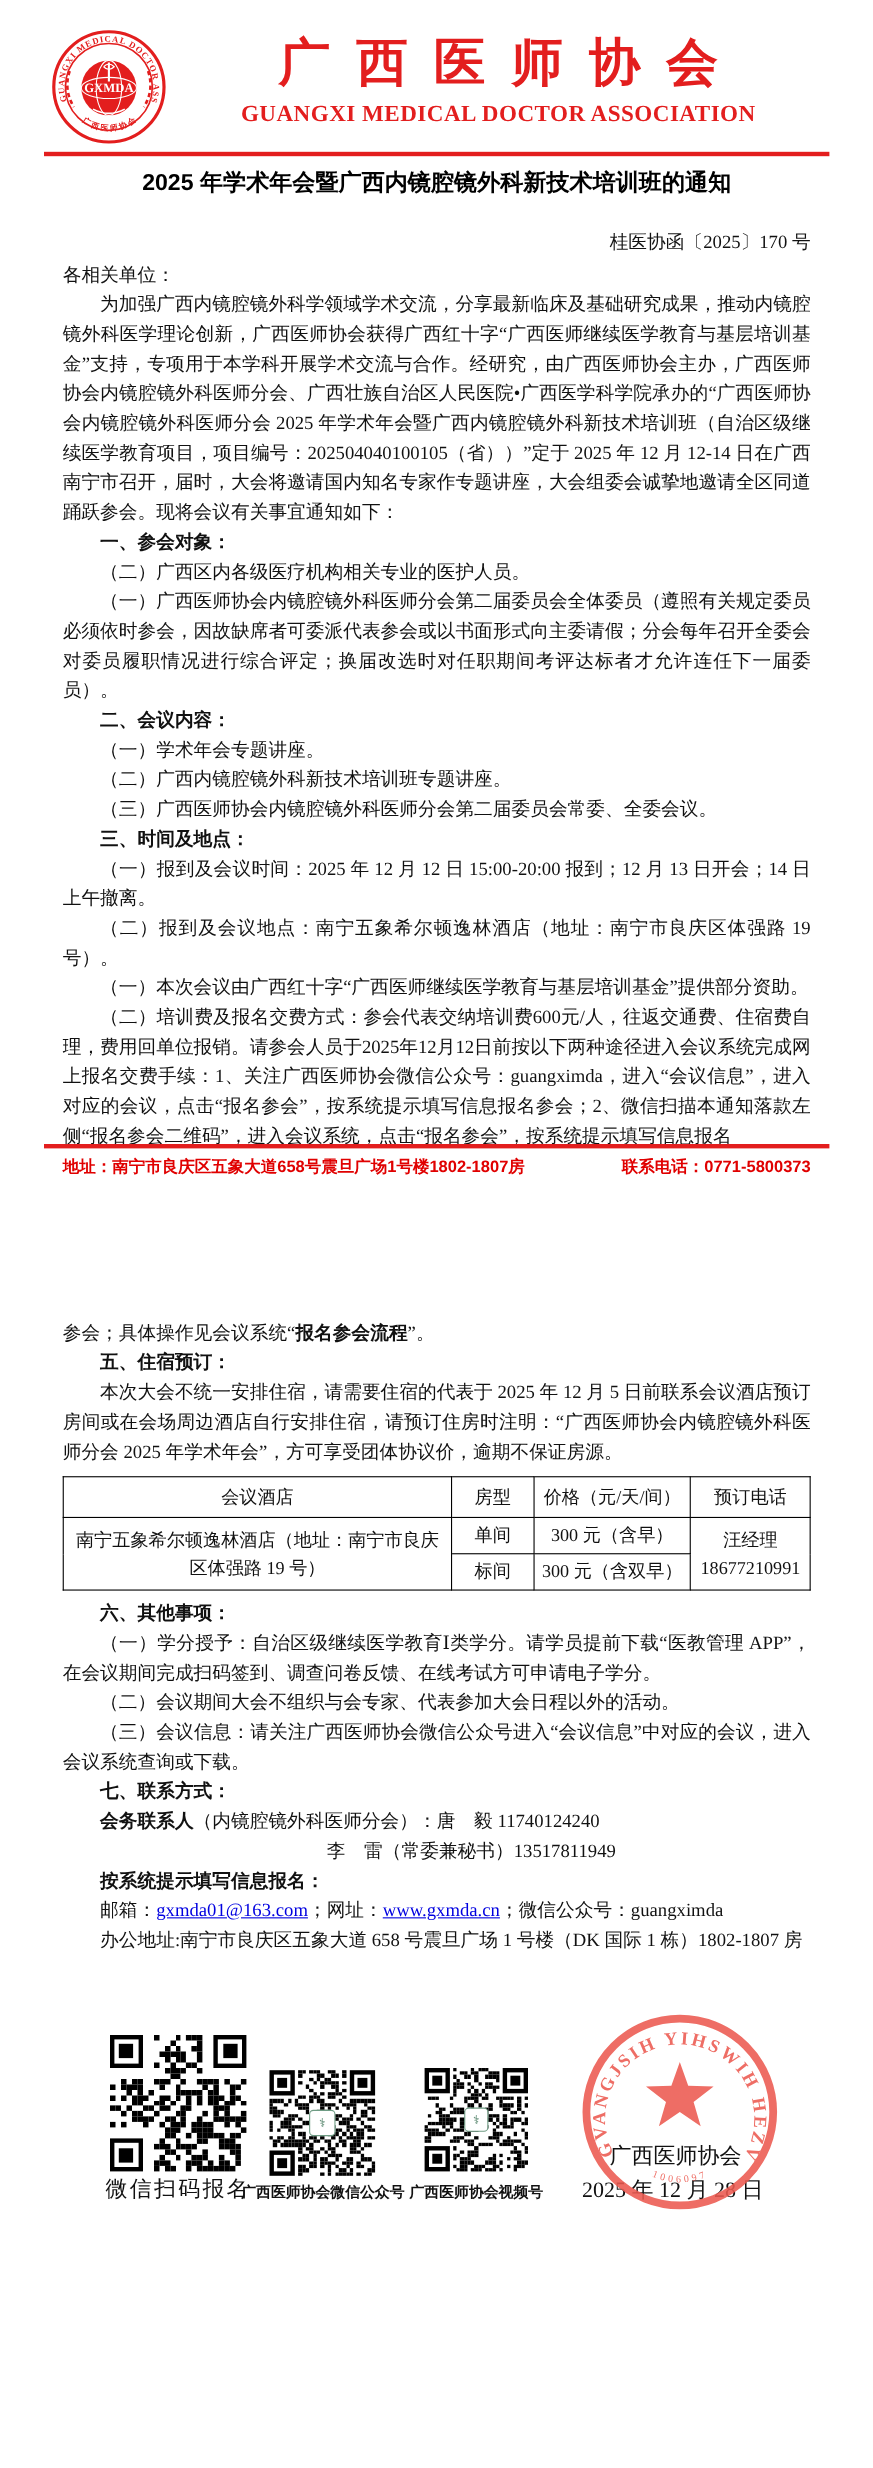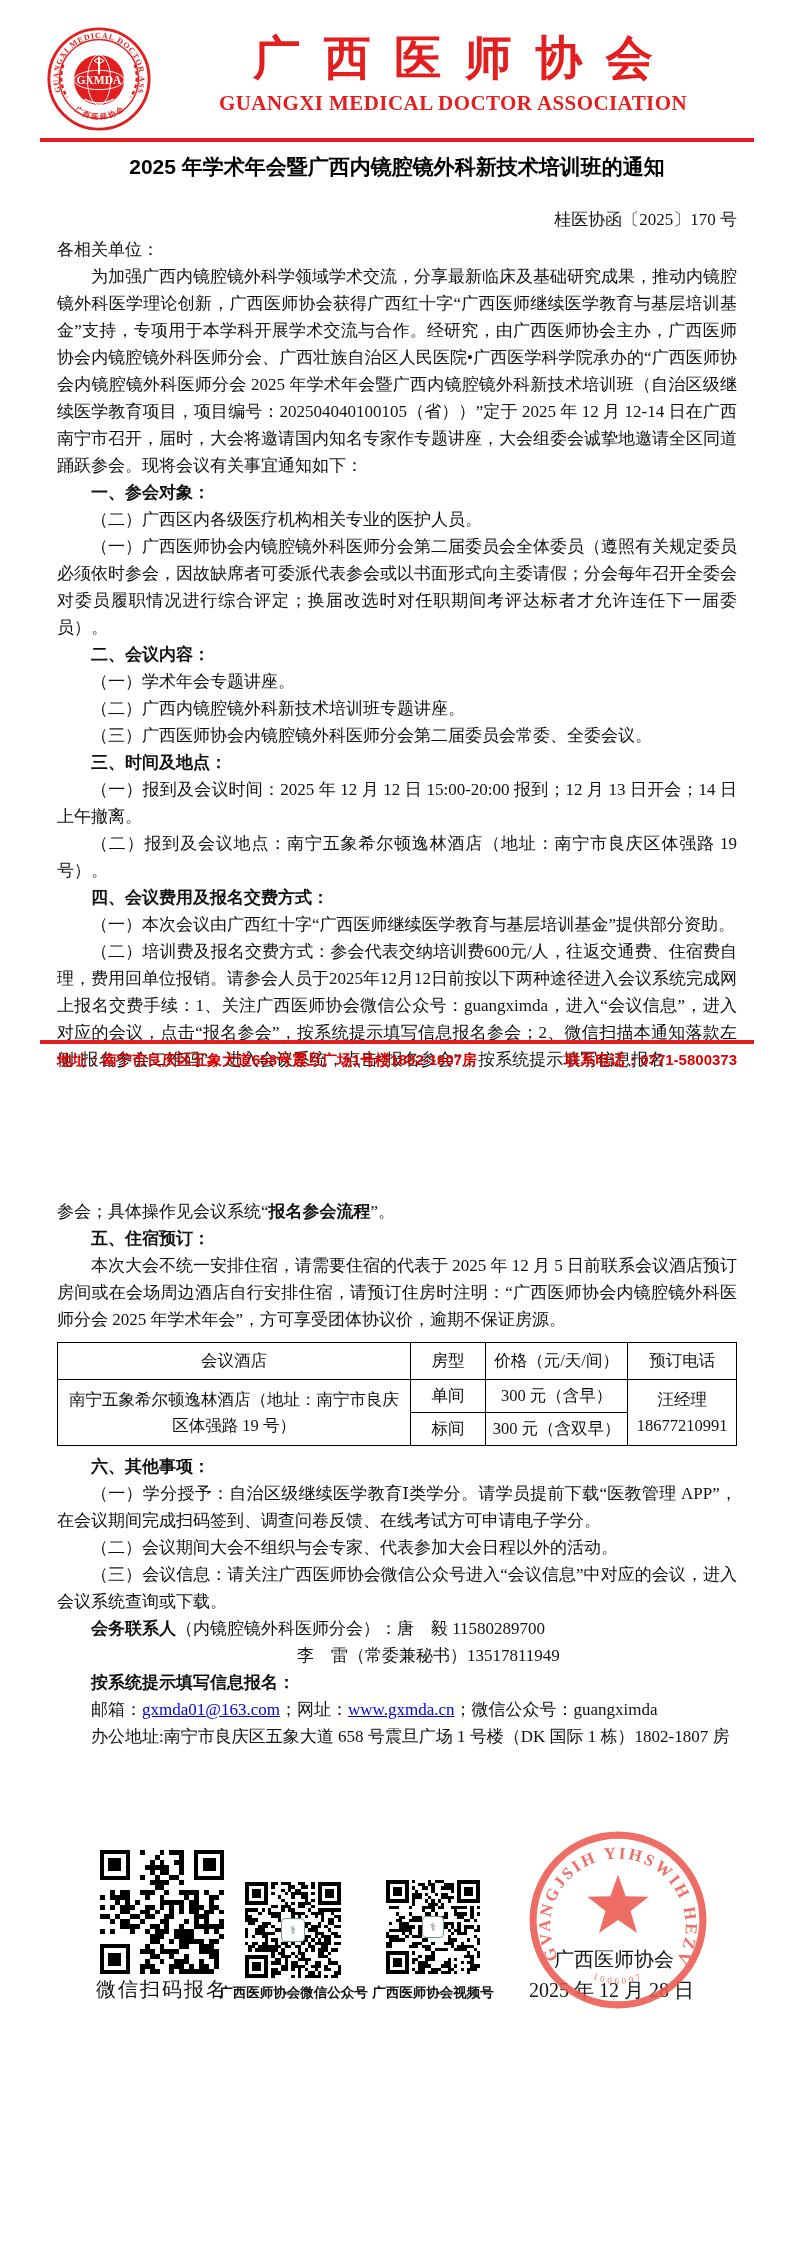--- a/index.html
+++ b/index.html
@@ -110,21 +110,20 @@
     <div class="hd">一、参会对象：</div>
     <div class="para">（二）广西区内各级医疗机构相关专业的医护人员。</div>
     <div class="para">（一）广西医师协会内镜腔镜外科医师分会第二届委员会全体委员（遵照有关规定委员必须依时参会，因故缺席者可委派代表参会或以书面形式向主委请假；分会每年召开全委会对委员履职情况进行综合评定；换届改选时对任职期间考评达标者才允许连任下一届委员）。</div>
     <div class="hd">二、会议内容：</div>
     <div class="para">（一）学术年会专题讲座。</div>
     <div class="para">（二）广西内镜腔镜外科新技术培训班专题讲座。</div>
     <div class="para">（三）广西医师协会内镜腔镜外科医师分会第二届委员会常委、全委会议。</div>
     <div class="hd">三、时间及地点：</div>
     <div class="para">（一）报到及会议时间：2025 年 12 月 12 日 15:00-20:00 报到；12 月 13 日开会；14 日上午撤离。</div>
     <div class="para">（二）报到及会议地点：南宁五象希尔顿逸林酒店（地址：南宁市良庆区体强路 19 号）。</div>
-    <div class="hd">四、会议费用及报名交费方式：</div>
     <div class="para">（一）本次会议由广西红十字“广西医师继续医学教育与基层培训基金”提供部分资助。</div>
     <div class="para">（二）培训费及报名交费方式：参会代表交纳培训费600元/人，往返交通费、住宿费自理，费用回单位报销。请参会人员于2025年12月12日前按以下两种途径进入会议系统完成网上报名交费手续：1、关注广西医师协会微信公众号：guangximda，进入“会议信息”，进入对应的会议，点击“报名参会”，按系统提示填写信息报名参会；2、微信扫描本通知落款左侧“报名参会二维码”，进入会议系统，点击“报名参会”，按系统提示填写信息报名</div>
   </div>
 
   <div class="sheet1-footer">
     <div class="bar"></div>
     <div class="row">
       <span>地址：南宁市良庆区五象大道658号震旦广场1号楼1802-1807房</span>
       <span>联系电话：0771-5800373</span>
     </div>
@@ -156,21 +155,22 @@
         <td>标间</td>
         <td>300 元（含双早）</td>
       </tr>
     </tbody>
       </table>
 
     <div class="hd">六、其他事项：</div>
     <div class="para">（一）学分授予：自治区级继续医学教育Ⅰ类学分。请学员提前下载“医教管理 APP”，在会议期间完成扫码签到、调查问卷反馈、在线考试方可申请电子学分。</div>
     <div class="para">（二）会议期间大会不组织与会专家、代表参加大会日程以外的活动。</div>
     <div class="para">（三）会议信息：请关注广西医师协会微信公众号进入“会议信息”中对应的会议，进入会议系统查询或下载。</div>
-    <div class="para"><span class="b">会务联系人</span><span>（内镜腔镜外科医师分会）：唐　毅 11580289700</span></div>
+    <div class="hd">七、联系方式：</div>
+    <div class="para"><span class="b">会务联系人</span><span>（内镜腔镜外科医师分会）：唐　毅 11740124240</span></div>
     <div class="indent240">李　雷（常委兼秘书）13517811949</div>
     <div class="hd">按系统提示填写信息报名：</div>
     <div class="para"><span>邮箱：</span><a class="doclink" href="#">gxmda01@163.com</a><span>；网址：</span><a class="doclink" href="#">www.gxmda.cn</a><span>；微信公众号：guangximda</span></div>
     <div class="para">办公地址:南宁市良庆区五象大道 658 号震旦广场 1 号楼（DK 国际 1 栋）1802-1807 房</div>
   </div>
 
   <div class="qr" style="left:100px;top:1850px;width:124px;height:124px;">
     <div class="qr-grid" style="--n:25">
         <i style="grid-area:1/9"></i>
         <i style="grid-area:1/13"></i>

